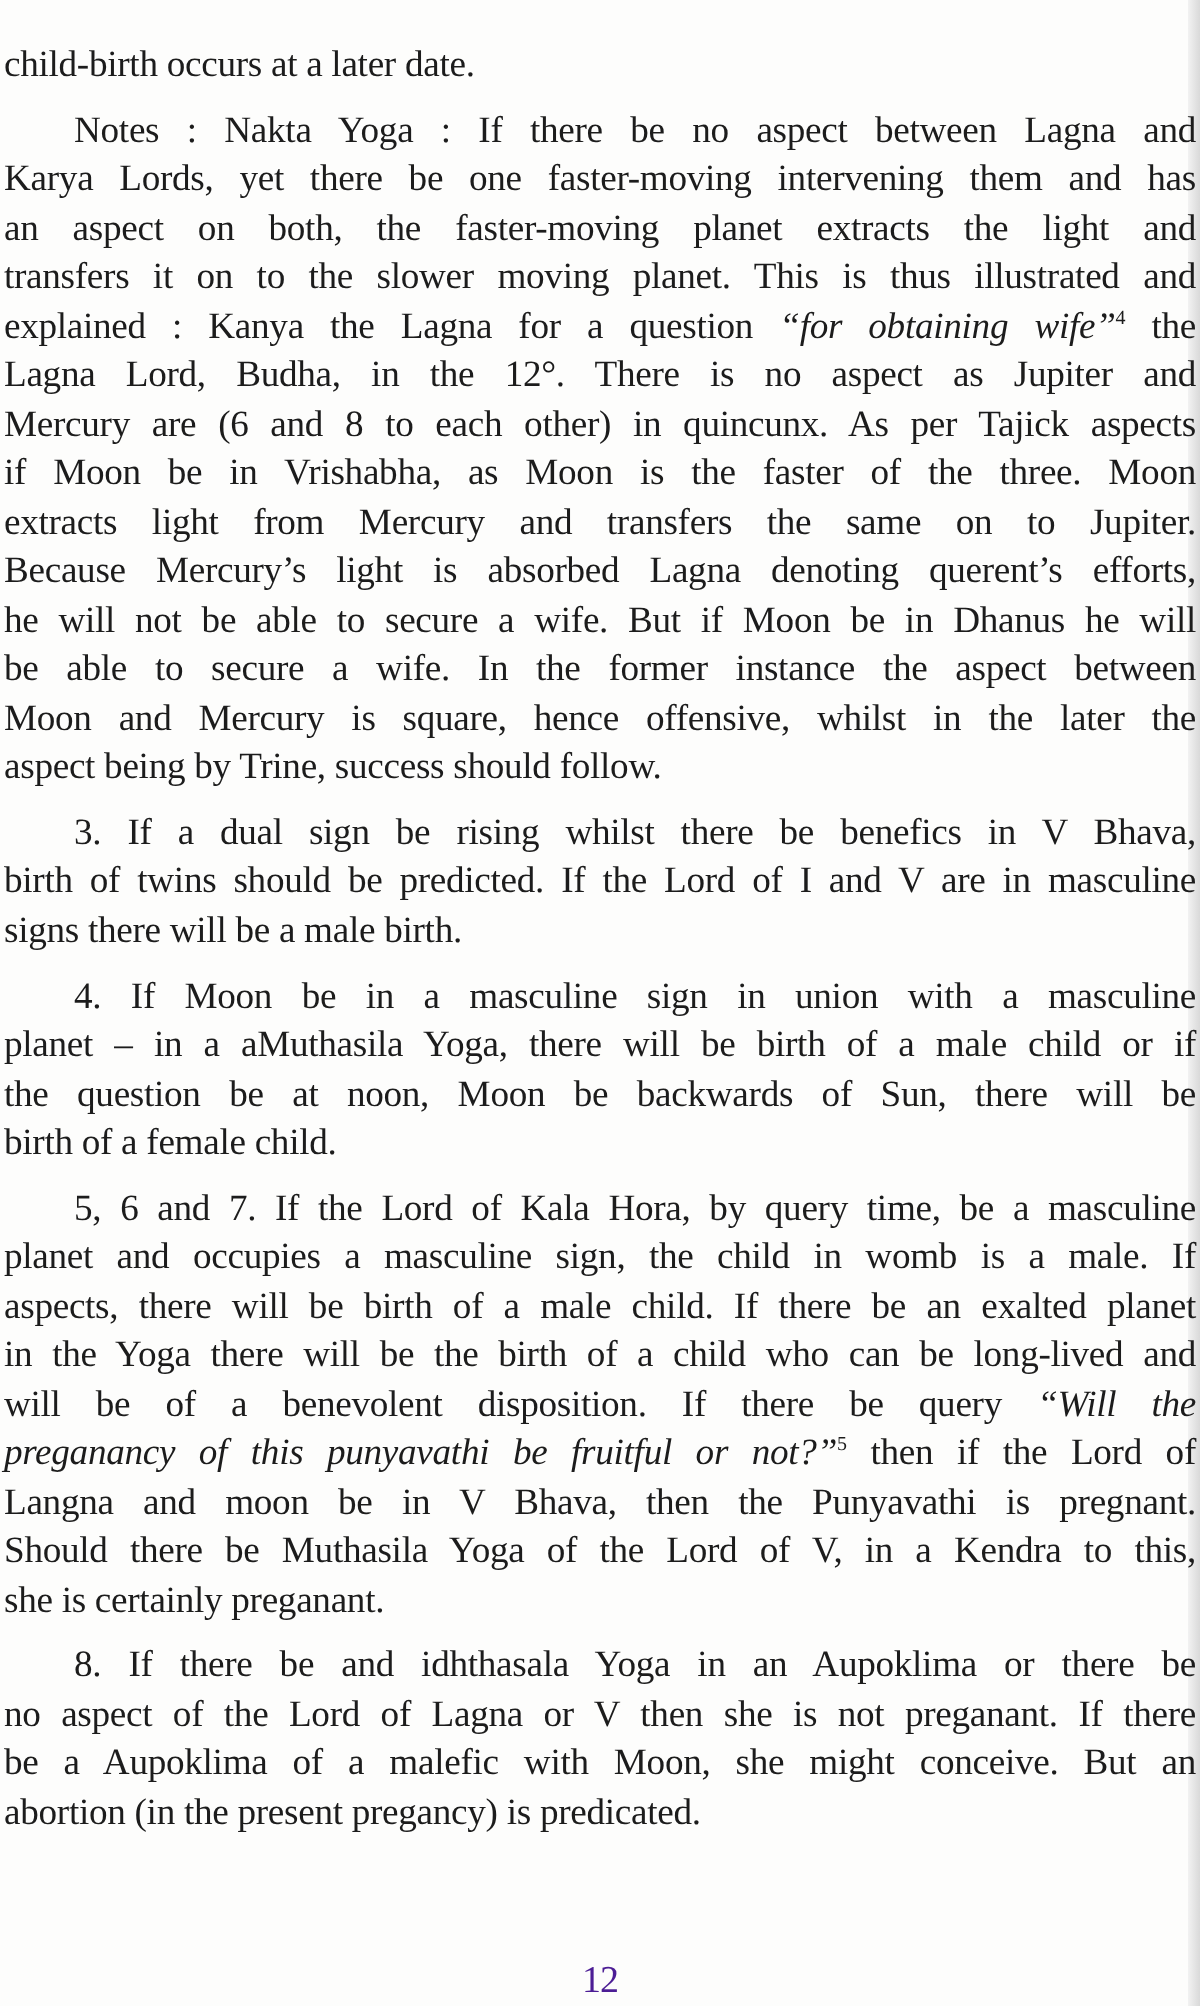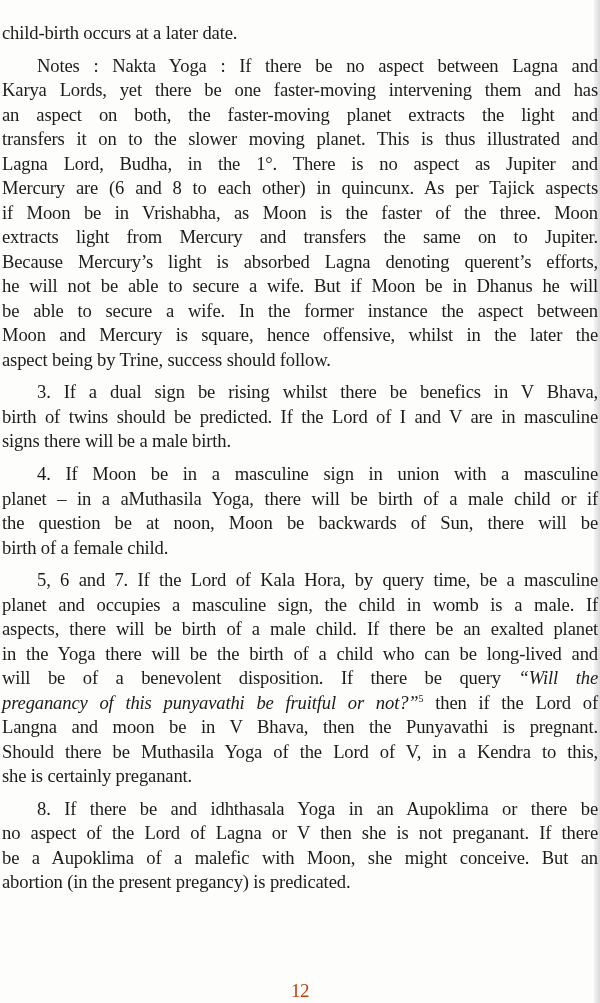--- a/index.html
+++ b/index.html
@@ -22,40 +22,41 @@
     letter-spacing: -0.15px;
   }
   .line.last { text-align-last: left; }
   .line.indent { padding-left: 35px; }
   .bold { font-weight: normal; }
   .ital { font-style: italic; }
   sup { font-size: 10px; line-height: 0; vertical-align: 7px; }
   .first-para { padding-top: 1px; margin-top: 20px; }
   .page-number {
     position: absolute; top: 979px; left: 0; width: 600px; text-align: center;
-    font-size: 19px; line-height: 24px; letter-spacing: -0.5px; color: #c2410c;
+    font-size: 19px; line-height: 24px; letter-spacing: -0.5px; color: #4c1d95;
   }
 </style>
 </head>
 <body>
 
 <div class="scan-edge"></div>
 
 <div class="page">
 
   <div class="para first-para">
     <span class="line last">child-birth occurs at a later date.</span>
   </div>
 
   <div class="para">
     <span class="line indent"><span class="bold">Notes :</span><span> Nakta Yoga : If there be no aspect between Lagna and</span></span>
     <span class="line">Karya Lords, yet there be one faster-moving intervening them and has</span>
     <span class="line">an aspect on both, the faster-moving planet extracts the light and</span>
     <span class="line">transfers it on to the slower moving planet. This is thus illustrated and</span>
-    <span class="line">Lagna Lord, Budha, in the 1°. There is no aspect as Jupiter and</span>
+    <span class="line"><span>explained : Kanya the Lagna for a question </span><span class="ital">“for obtaining wife”</span><sup>4</sup><span> the</span></span>
+    <span class="line">Lagna Lord, Budha, in the 12°. There is no aspect as Jupiter and</span>
     <span class="line">Mercury are (6 and 8 to each other) in quincunx. As per Tajick aspects</span>
     <span class="line">if Moon be in Vrishabha, as Moon is the faster of the three. Moon</span>
     <span class="line">extracts light from Mercury and transfers the same on to Jupiter.</span>
     <span class="line">Because Mercury’s light is absorbed Lagna denoting querent’s efforts,</span>
     <span class="line">he will not be able to secure a wife. But if Moon be in Dhanus he will</span>
     <span class="line">be able to secure a wife. In the former instance the aspect between</span>
     <span class="line">Moon and Mercury is square, hence offensive, whilst in the later the</span>
     <span class="line last">aspect being by Trine, success should follow.</span>
   </div>
 

